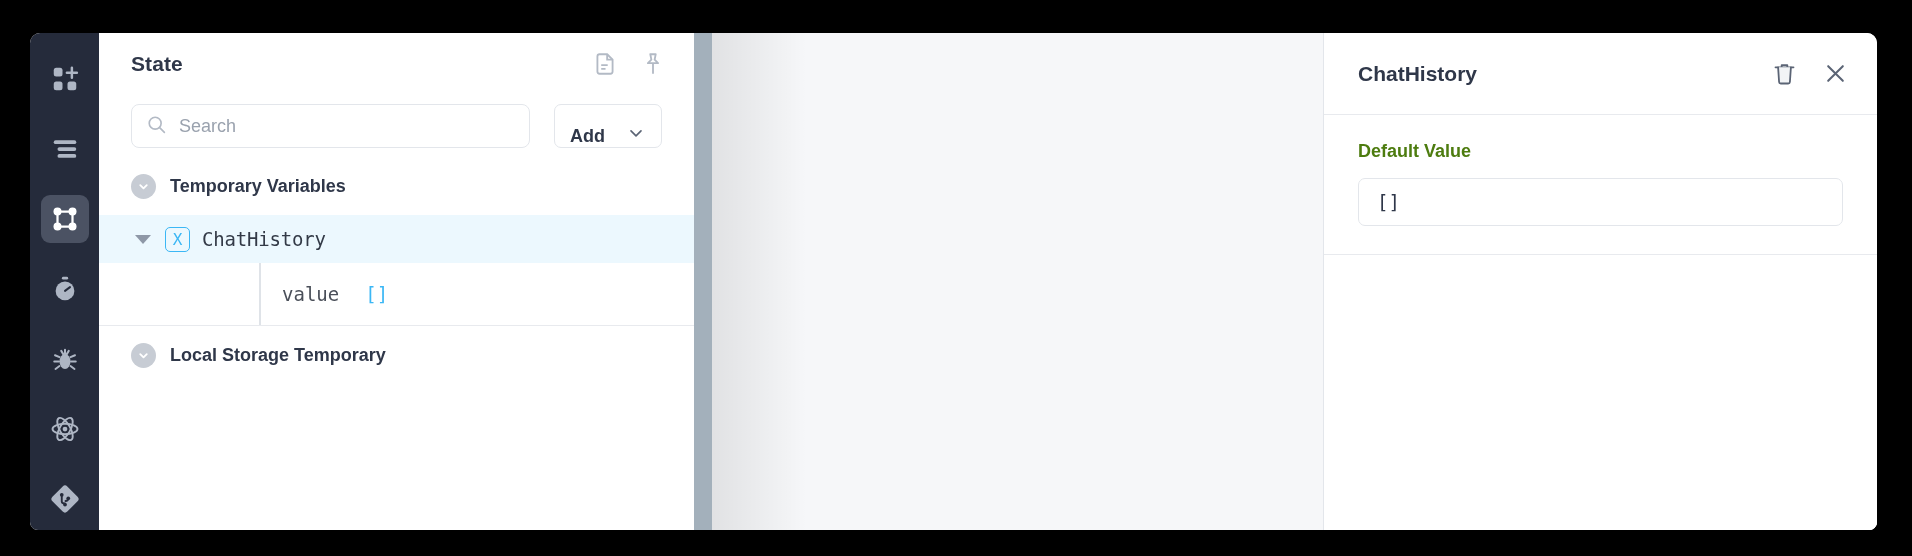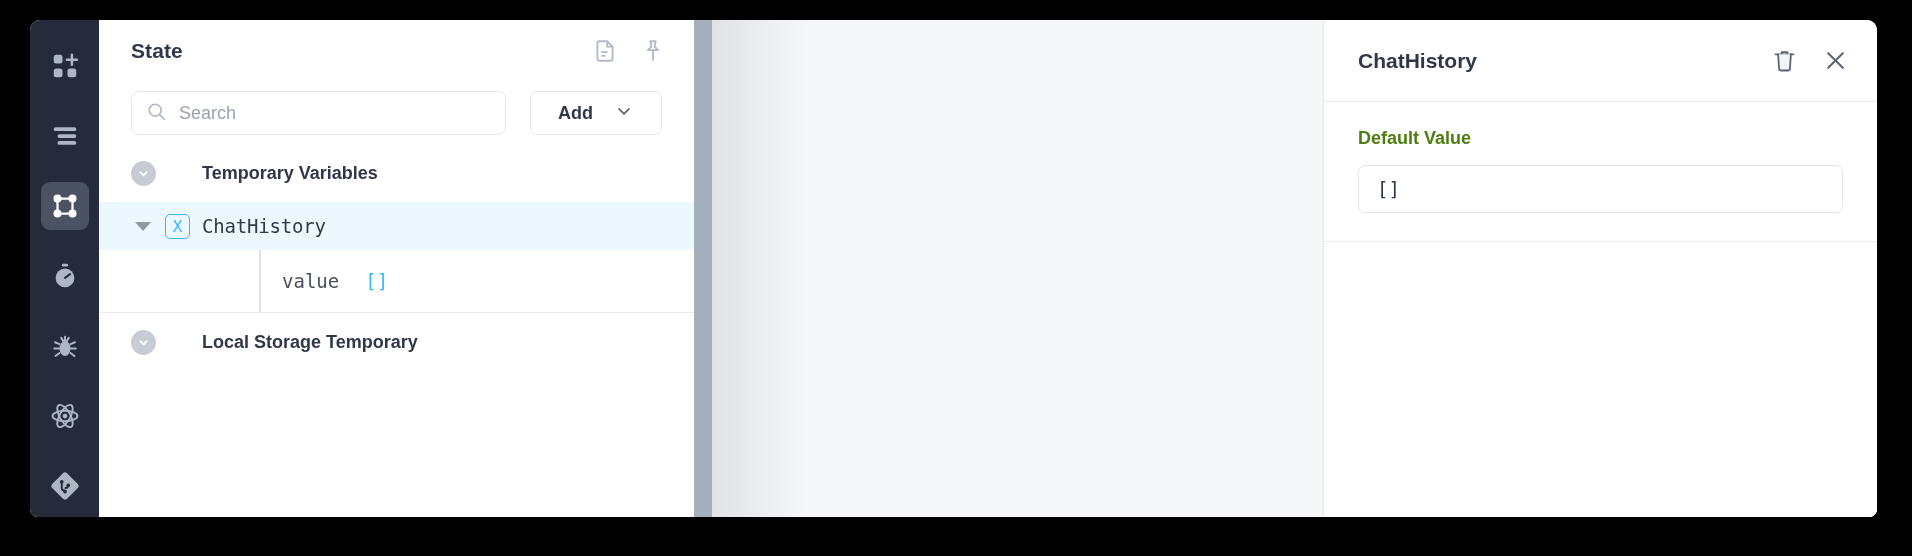--- a/index.html
+++ b/index.html
@@ -4,21 +4,21 @@
 <style>
   * { box-sizing: border-box; margin: 0; padding: 0; }
   html, body {
     width: 1912px; height: 556px;
     background: #000;
     font-family: "Liberation Sans", sans-serif;
     overflow: hidden;
   }
   .app {
     position: absolute;
-    left: 30px; top: 20px;
+    left: 30px; top: 33px;
     width: 1847px; height: 497px;
     display: flex;
     border-radius: 10px 10px 8px 8px;
     overflow: hidden;
     background: #fff;
   }
 
   
   .rail {
     width: 69px;
@@ -82,40 +82,40 @@
     border: 1px solid #e3e6eb;
     border-radius: 8px;
     display: flex;
     align-items: center;
     padding: 0 14px;
     gap: 12px;
     background: #fff;
   }
   .search-ph { font-size: 18px; color: #9aa2ae; }
   .add-btn {
-    width: 132px; height: 44px;
+    width: 108px; height: 44px;
     border: 1px solid #e3e6eb;
     border-radius: 7px;
     background: #fff;
-    display: flex; align-items: center; justify-content: center;
+    display: flex; align-items: flex-end; justify-content: center;
     gap: 21px;
     cursor: pointer;
   }
   .add-btn-label { font-size: 18px; color: #2f3749; font-weight: bold; }
 
   .tree { flex: 1 1 auto; overflow: hidden; }
   .group-row {
     display: flex; align-items: center;
     gap: 14px;
     height: 58px;
     padding: 0 32px;
     cursor: pointer;
   }
   .group-label {
-    font-size: 18px; font-weight: bold; color: #2f3749; margin-left: 32px;
+    font-size: 18px; font-weight: bold; color: #2f3749;
   }
   .circle-chev {
     width: 25px; height: 25px;
     border-radius: 50%;
     background: #c7ccd4;
     display: flex; align-items: center; justify-content: center;
     flex: 0 0 25px;
   }
   .var-row {
     height: 48px;

